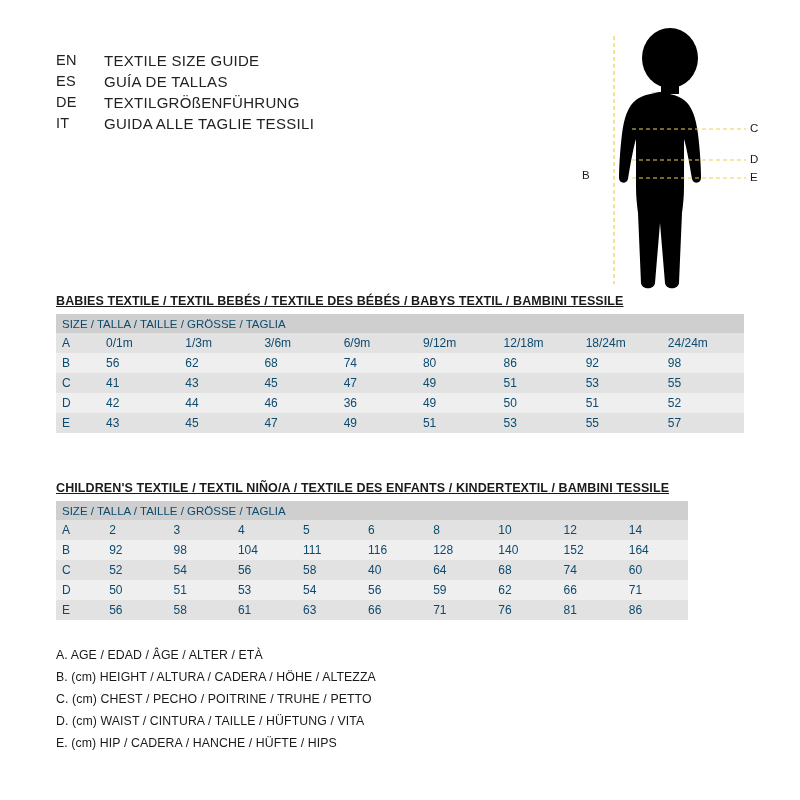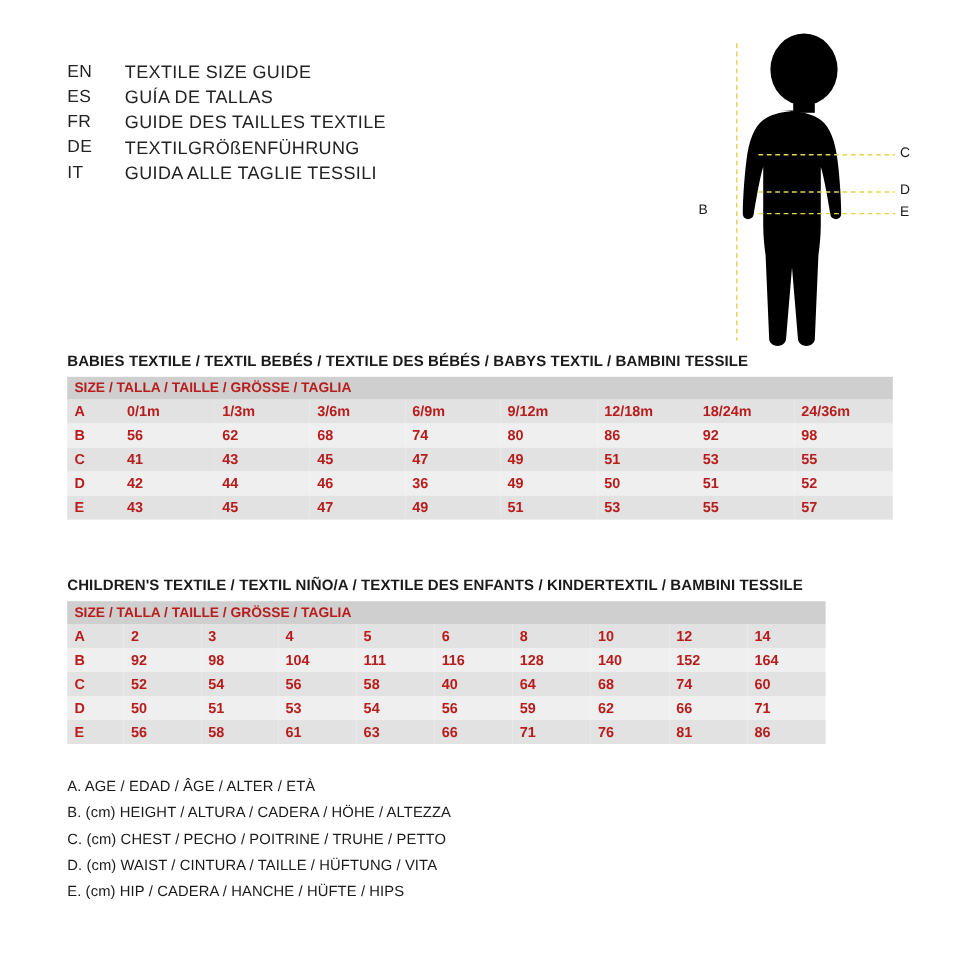--- a/index.html
+++ b/index.html
@@ -55,26 +55,26 @@
     position: absolute;
     left: 56px;
     width: 688px;
   }
   .table-caption {
     font-size: 12.5px;
     font-weight: bold;
     color: #1a1a1a;
     margin-bottom: 6px;
     letter-spacing: 0.1px;
+    text-decoration: underline;
   }
   table {
     border-collapse: collapse;
     font-size: 12px;
-    color: #b91c1c;
-    font-weight: bold;
+    color: #0c4a6e;
   }
   table td {
     padding: 0;
     height: 20px;
     vertical-align: middle;
   }
   .hdr td {
     background: #cfcfcf;
     font-size: 11.5px;
     height: 19px;
@@ -110,24 +110,20 @@
 <body>
 
 <div id="lang-titles">
   <div class="lang-row">
     <span class="lang-code">EN</span>
     <span class="lang-title">TEXTILE SIZE GUIDE</span>
   </div>
   <div class="lang-row">
     <span class="lang-code">ES</span>
     <span class="lang-title">GUÍA DE TALLAS</span>
-  </div>
-  <div class="lang-row">
-    <span class="lang-code">FR</span>
-    <span class="lang-title">GUIDE DES TAILLES TEXTILE</span>
   </div>
   <div class="lang-row">
     <span class="lang-code">DE</span>
     <span class="lang-title">TEXTILGRÖßENFÜHRUNG</span>
   </div>
   <div class="lang-row">
     <span class="lang-code">IT</span>
     <span class="lang-title">GUIDA ALLE TAGLIE TESSILI</span>
   </div>
 </div>
@@ -187,21 +183,21 @@
     </tr>
     <tr class="zebra-dark">
       <td class="row-label">A</td>
       <td class="cell" style="width:86px">0/1m</td>
       <td class="cell" style="width:86px">1/3m</td>
       <td class="cell" style="width:86px">3/6m</td>
       <td class="cell" style="width:86px">6/9m</td>
       <td class="cell" style="width:86px">9/12m</td>
       <td class="cell" style="width:86px">12/18m</td>
       <td class="cell" style="width:86px">18/24m</td>
-      <td class="cell" style="width:86px">24/36m</td>
+      <td class="cell" style="width:86px">24/24m</td>
     </tr>
     <tr class="zebra-light">
       <td class="row-label">B</td>
       <td class="cell">56</td>
       <td class="cell">62</td>
       <td class="cell">68</td>
       <td class="cell">74</td>
       <td class="cell">80</td>
       <td class="cell">86</td>
       <td class="cell">92</td>

